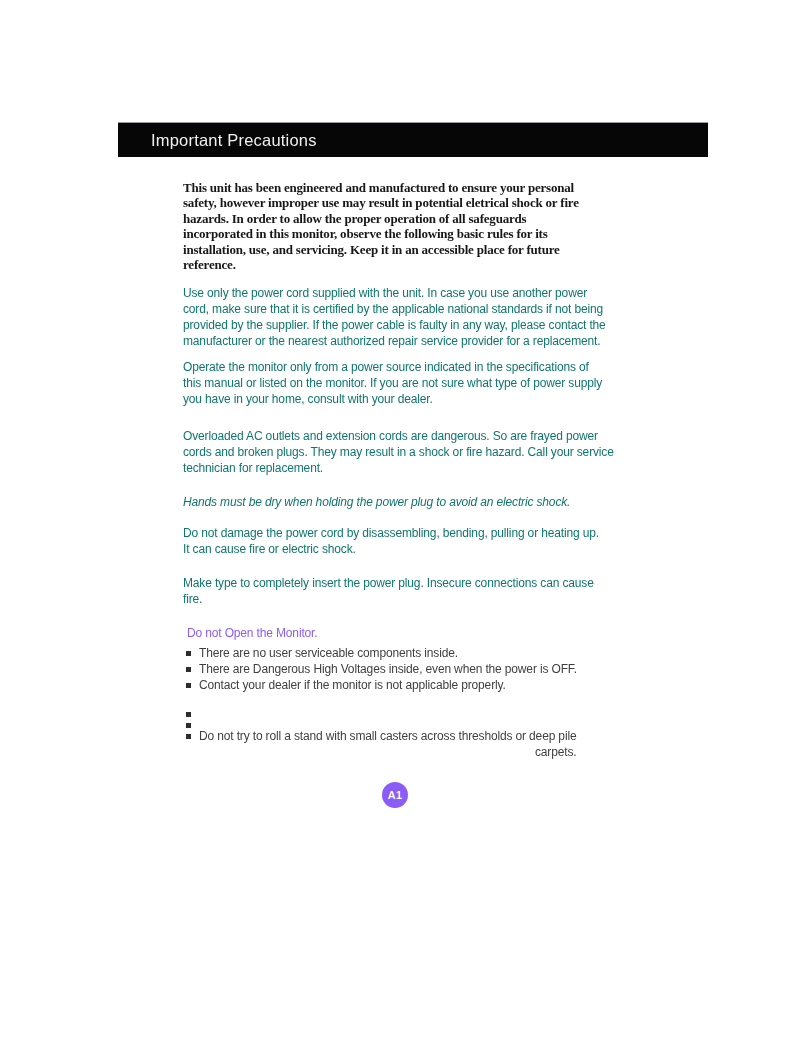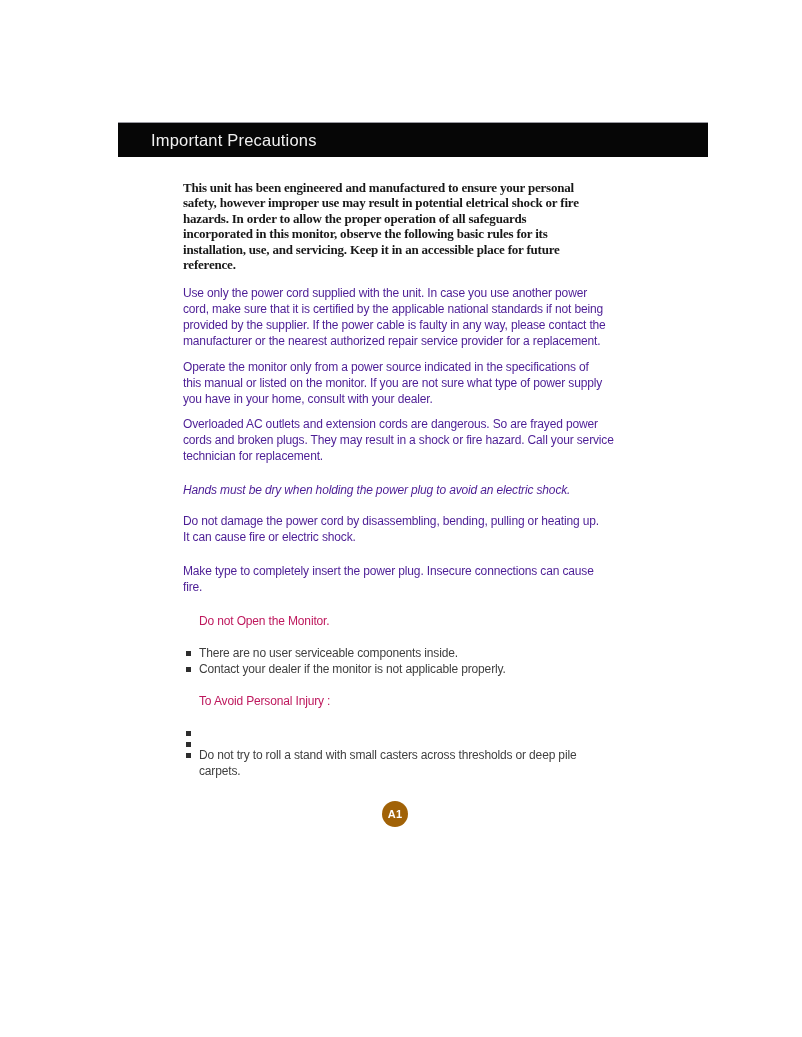--- a/index.html
+++ b/index.html
@@ -50,56 +50,57 @@
     font-family: "Liberation Serif", serif;
     font-weight: bold;
     font-size: 20px;
     color: #141414;
     margin: 0 0 15px 0;
   }
   .para {
     font-size: 12px;
     line-height: 16px;
     letter-spacing: -0.15px;
-    color: #4c1d95;
+    color: #0f766e;
     white-space: pre-line;
     margin: 0 0 10px 0;
   }
-  .gap-m { margin-bottom: 9px; }
+  .gap-m { margin-bottom: 21px; }
   .gap-l { margin-bottom: 18px; }
   .gap-xl { margin-bottom: 15px; font-style: italic; }
   .list-block { margin: 0 0 13px 0; }
   .list-lead {
     font-size: 12px;
     line-height: 16px;
     letter-spacing: -0.15px;
-    color: #be185d;
-    margin: 16px;
+    color: #8b5cf6;
+    margin: 4px;
   }
   .bullet-item {
     display: flex;
     align-items: flex-start;
     font-size: 12px;
     line-height: 16px;
     letter-spacing: -0.15px;
     color: #3f3f3f;
+    text-align: right;
   }
   .bullet-square {
     flex: none;
     width: 5px;
     height: 5px;
     background: #2d2d2d;
     margin: 6px 8px 0 3px;
   }
   .bullet-text { white-space: pre-line; }
   .page-badge {
     width: 26px;
     height: 26px;
     border-radius: 50%;
-    background: #a16207;
+    background: #8b5cf6;
     color: #ffffff;
     display: flex;
     align-items: center;
     justify-content: center;
     font-size: 11px;
     font-weight: bold;
     font-family: "Liberation Sans", sans-serif;
     margin: 22px 16px 0 199px;
     letter-spacing: 0.3px;
   }
@@ -140,26 +141,29 @@
 fire.</p>
 
     <div class="list-block">
       <p class="list-lead">Do not Open the Monitor.</p>
       <div class="bullet-item">
         <span class="bullet-square"></span>
         <span class="bullet-text">There are no user serviceable components inside.</span>
       </div>
       <div class="bullet-item">
         <span class="bullet-square"></span>
+        <span class="bullet-text">There are Dangerous High Voltages inside, even when the power is OFF.</span>
+      </div>
+      <div class="bullet-item">
+        <span class="bullet-square"></span>
         <span class="bullet-text">Contact your dealer if the monitor is not applicable properly.</span>
       </div>
     </div>
 
     <div class="list-block">
-      <p class="list-lead">To Avoid Personal Injury :</p>
       <div class="bullet-item">
         <span class="bullet-square"></span>
       </div>
       <div class="bullet-item">
         <span class="bullet-square"></span>
       </div>
       <div class="bullet-item">
         <span class="bullet-square"></span>
         <span class="bullet-text">Do not try to roll a stand with small casters across thresholds or deep pile
 carpets.</span>

